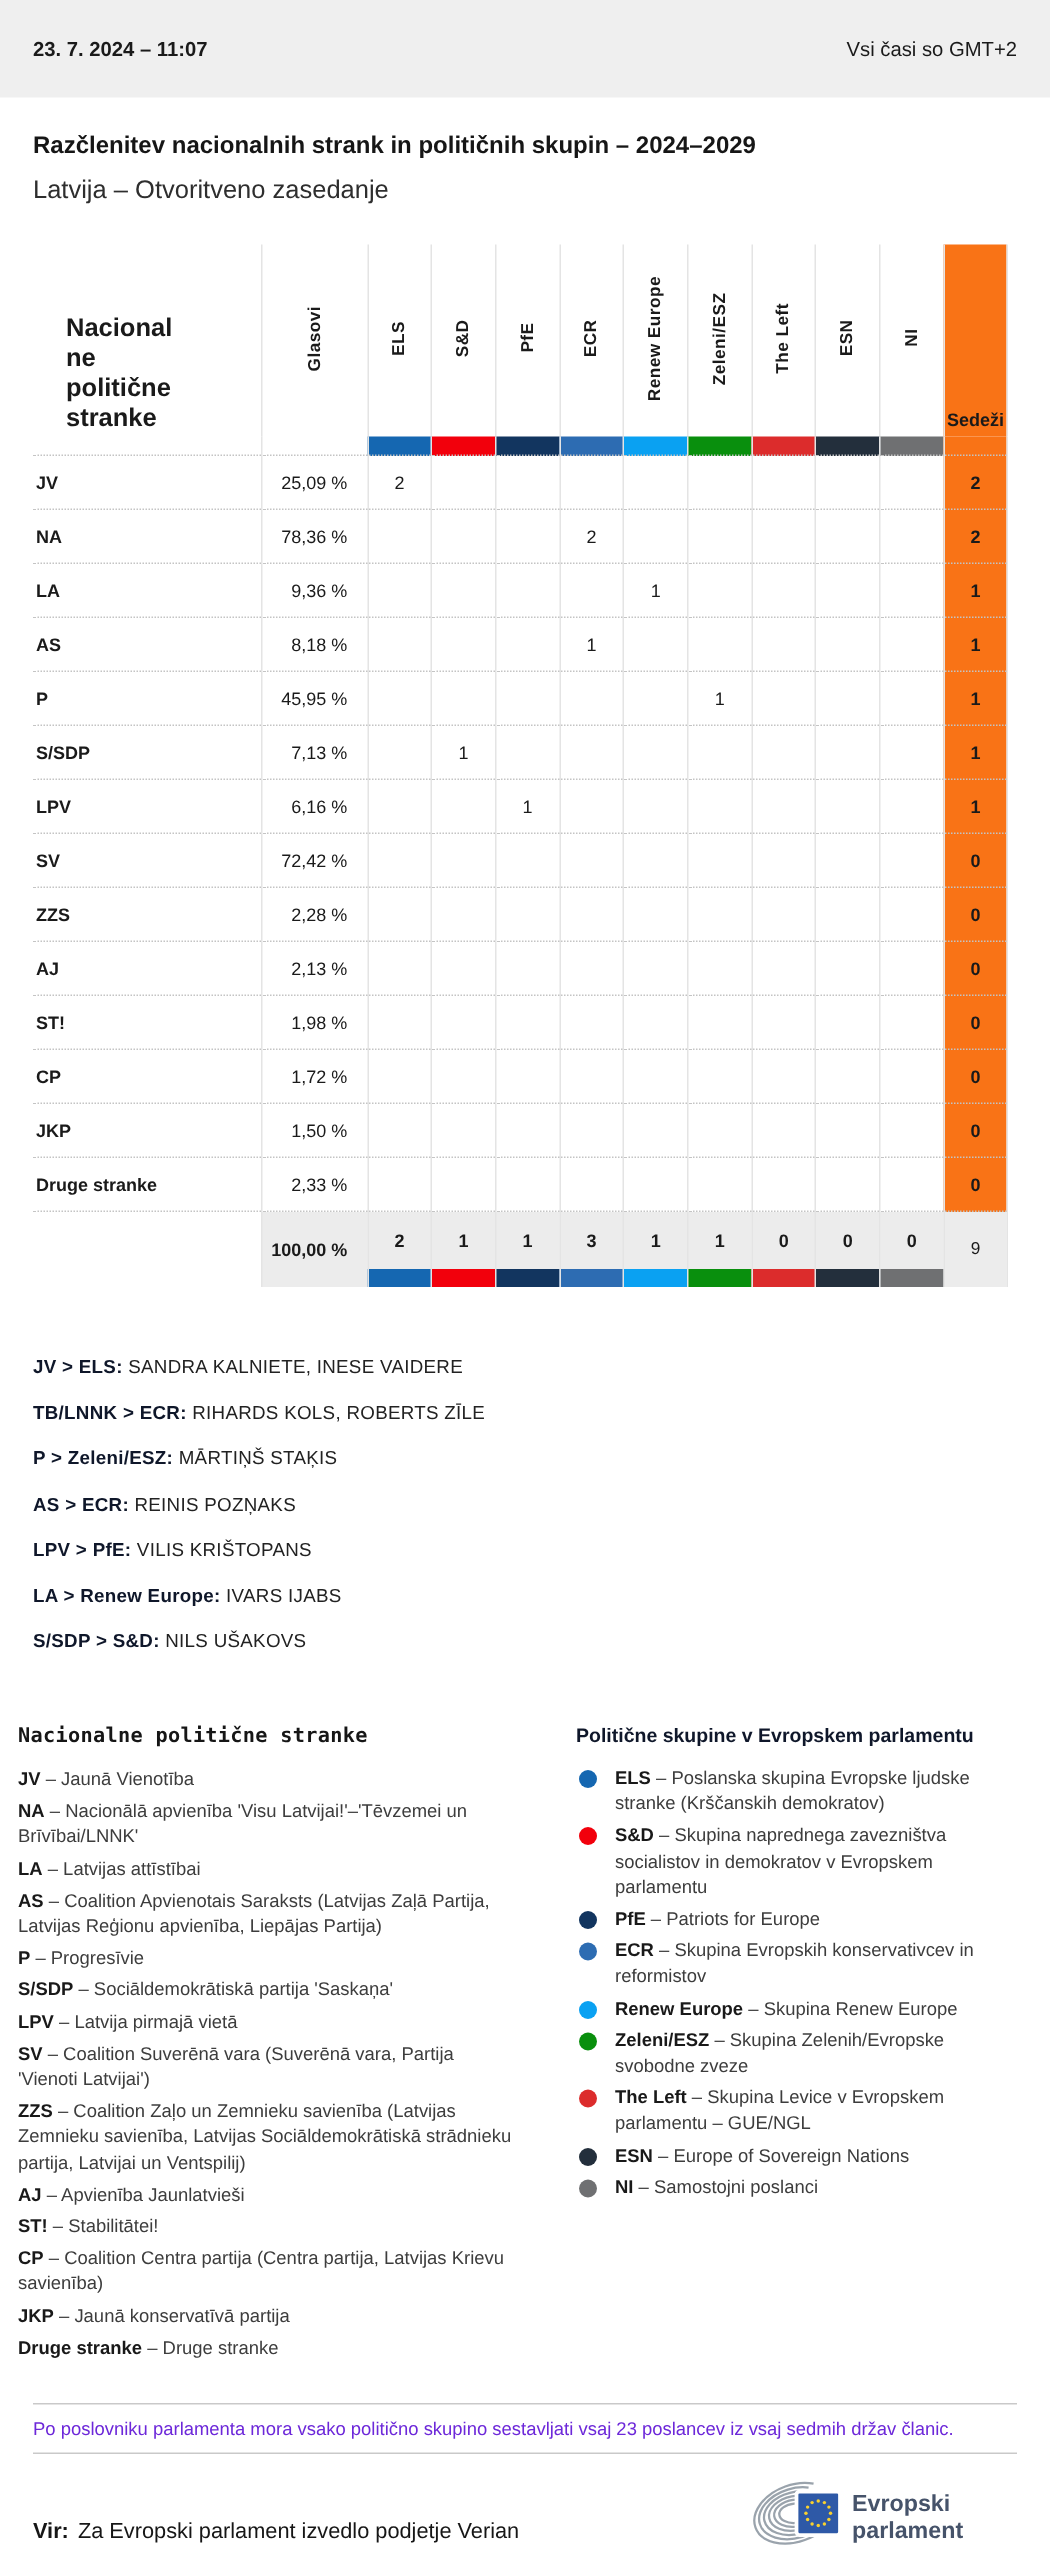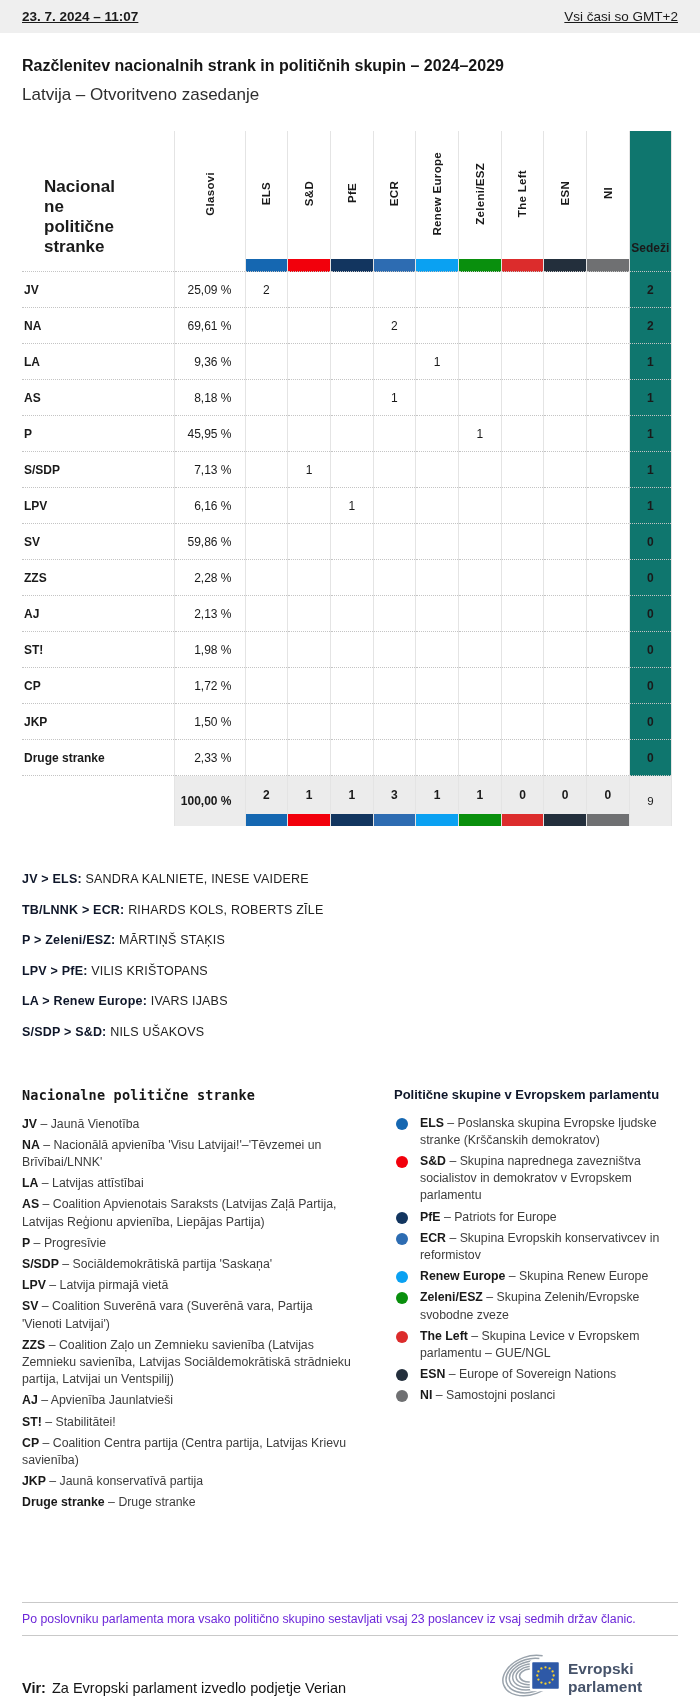--- a/index.html
+++ b/index.html
@@ -4,59 +4,59 @@
 <style>
   html,body{margin:0;padding:0;}
   body{
     width:700px;height:1706px;position:relative;overflow:hidden;
     background:#fff;color:#1a1a1a;
     font-family:"Liberation Sans",sans-serif;
     -webkit-font-smoothing:antialiased;
   }
   
   .topbar{display:flex;justify-content:space-between;align-items:center;
-    background:#efefef;height:33px;padding:0 22px;font-size:13.5px;text-decoration:underline;}
+    background:#efefef;height:33px;padding:16px 22px;font-size:13.5px;}
   .topbar .tb-left{font-weight:bold;}
   .topbar .tb-right{font-weight:400;}
   
   .title{margin:24px 22px 0;font-size:16px;font-weight:bold;color:#161616;}
   .subtitle{margin:10px 22px 0;font-size:17px;font-weight:400;color:#2e2e2e;}
   
   .table-wrap{margin:26px 0 0 22px;}
   table{border-collapse:collapse;table-layout:fixed;width:649px;}
   col.c-party{width:152px}col.c-votes{width:71px}col.c-group{width:42.7px}col.c-seats{width:42.3px}
   td{padding:0;font-size:12px;}
   tr.hdr td{height:124px;border-left:1px solid #e4e4e4;vertical-align:middle;text-align:center;}
   td.first-hdr{border-left:none !important;vertical-align:bottom !important;text-align:left !important;padding:0 0 2px 2px !important;}
   .first-hdr div{font-size:17px;font-weight:bold;line-height:20px;margin-left:20px;}
   .vlabel{writing-mode:vertical-rl;transform:rotate(180deg);display:inline-block;
     font-size:11.5px;font-weight:bold;white-space:nowrap;letter-spacing:.3px;}
   td.seats-hdr{vertical-align:bottom !important;font-weight:bold;font-size:12px;padding-bottom:4px;}
-  .seats-col{background:#0f766e;border-left:1px solid #e4e4e4;border-right:1px solid #e4e4e4;}
+  .seats-col{background:#f97316;border-left:1px solid #e4e4e4;border-right:1px solid #e4e4e4;}
   tr.bars td{height:12px;line-height:0;border-left:1px solid #e4e4e4;}
   tr.bars td.party-fill{border-left:none;background:#fff;}
   tbody tr{border-top:1px dotted #c4c4c4;}
   tbody td{border-left:1px solid #e4e4e4;height:35px;vertical-align:middle;}
   td.party{border-left:none;font-weight:bold;text-align:left;padding-left:2px;}
   td.votes{text-align:right;padding-right:13px;}
   td.gval{text-align:center;}
   td.seats{text-align:center;font-weight:bold;}
   tr.total td{background:#ececec;}
   tr.total td.tval{height:38px;text-align:center;font-weight:bold;}
   tr.total td.total-party{background:#fff;border-left:none;}
   tr.total td.total-votes{font-weight:bold;text-align:right;padding-right:13px;}
   tr.total td.seats-total{text-align:center;font-weight:400;font-size:11.5px;}
   tr.total-bars{border-top:none;}
   tr.total-bars td{height:12px;line-height:0;}
   
   .meps{margin:46px 22px 0;}
   .meps p{margin:0 0 16.5px;font-size:12.5px;letter-spacing:.2px;color:#222;}
   .meps b{color:#0f172a;}
   
-  .legends{display:flex;margin:48px 22px 0;}
+  .legends{display:flex;margin:48px 12px 0;}
   .leg-left{width:332px;}
   .leg-right{margin-left:40px;width:284px;}
   .leg-left h3{font-family:"DejaVu Sans Mono",monospace;font-size:13.5px;font-weight:bold;
     margin:0 0 13px;color:#161616;letter-spacing:.2px;}
   .leg-left p{margin:0 0 4px;font-size:12.3px;line-height:17.2px;color:#3d3d3d;}
   .leg-left b,.leg-right b{color:#191919;}
   .leg-right h3{font-size:13px;font-weight:bold;margin:0 0 13px;color:#0f172a;}
   .leg-right .item{display:flex;margin:0 0 4px;font-size:12.3px;line-height:17.2px;color:#3d3d3d;}
   .dot{width:12px;height:12px;border-radius:50%;flex:none;margin:3px 12px 0 2px;}
   
@@ -139,21 +139,21 @@
           <td class="gval"></td>
           <td class="gval"></td>
           <td class="gval"></td>
           <td class="gval"></td>
           <td class="gval"></td>
           <td class="gval"></td>
           <td class="seats seats-col">2</td>
         </tr>
         <tr class="datarow">
           <td class="party">NA</td>
-          <td class="votes">69,61 %</td>
+          <td class="votes">78,36 %</td>
           <td class="gval"></td>
           <td class="gval"></td>
           <td class="gval"></td>
           <td class="gval">2</td>
           <td class="gval"></td>
           <td class="gval"></td>
           <td class="gval"></td>
           <td class="gval"></td>
           <td class="gval"></td>
           <td class="seats seats-col">2</td>
@@ -223,21 +223,21 @@
           <td class="gval"></td>
           <td class="gval"></td>
           <td class="gval"></td>
           <td class="gval"></td>
           <td class="gval"></td>
           <td class="gval"></td>
           <td class="seats seats-col">1</td>
         </tr>
         <tr class="datarow">
           <td class="party">SV</td>
-          <td class="votes">59,86 %</td>
+          <td class="votes">72,42 %</td>
           <td class="gval"></td>
           <td class="gval"></td>
           <td class="gval"></td>
           <td class="gval"></td>
           <td class="gval"></td>
           <td class="gval"></td>
           <td class="gval"></td>
           <td class="gval"></td>
           <td class="gval"></td>
           <td class="seats seats-col">0</td>
@@ -352,20 +352,21 @@
           <td style="background: rgb(111, 112, 114);"></td>
         </tr>
       </tbody>
   </table>
 </div>
 
 <div class="meps">
     <p><b>JV &gt; ELS:</b> SANDRA KALNIETE, INESE VAIDERE</p>
     <p><b>TB/LNNK &gt; ECR:</b> RIHARDS KOLS, ROBERTS ZĪLE</p>
     <p><b>P &gt; Zeleni/ESZ:</b> MĀRTIŅŠ STAĶIS</p>
+    <p><b>AS &gt; ECR:</b> REINIS POZŅAKS</p>
     <p><b>LPV &gt; PfE:</b> VILIS KRIŠTOPANS</p>
     <p><b>LA &gt; Renew Europe:</b> IVARS IJABS</p>
     <p><b>S/SDP &gt; S&amp;D:</b> NILS UŠAKOVS</p>
   </div>
 
 <div class="legends">
   <div class="leg-left">
     <h3>Nacionalne politične stranke</h3>
     <div>
         <p><b>JV</b> – Jaunā Vienotība</p>

